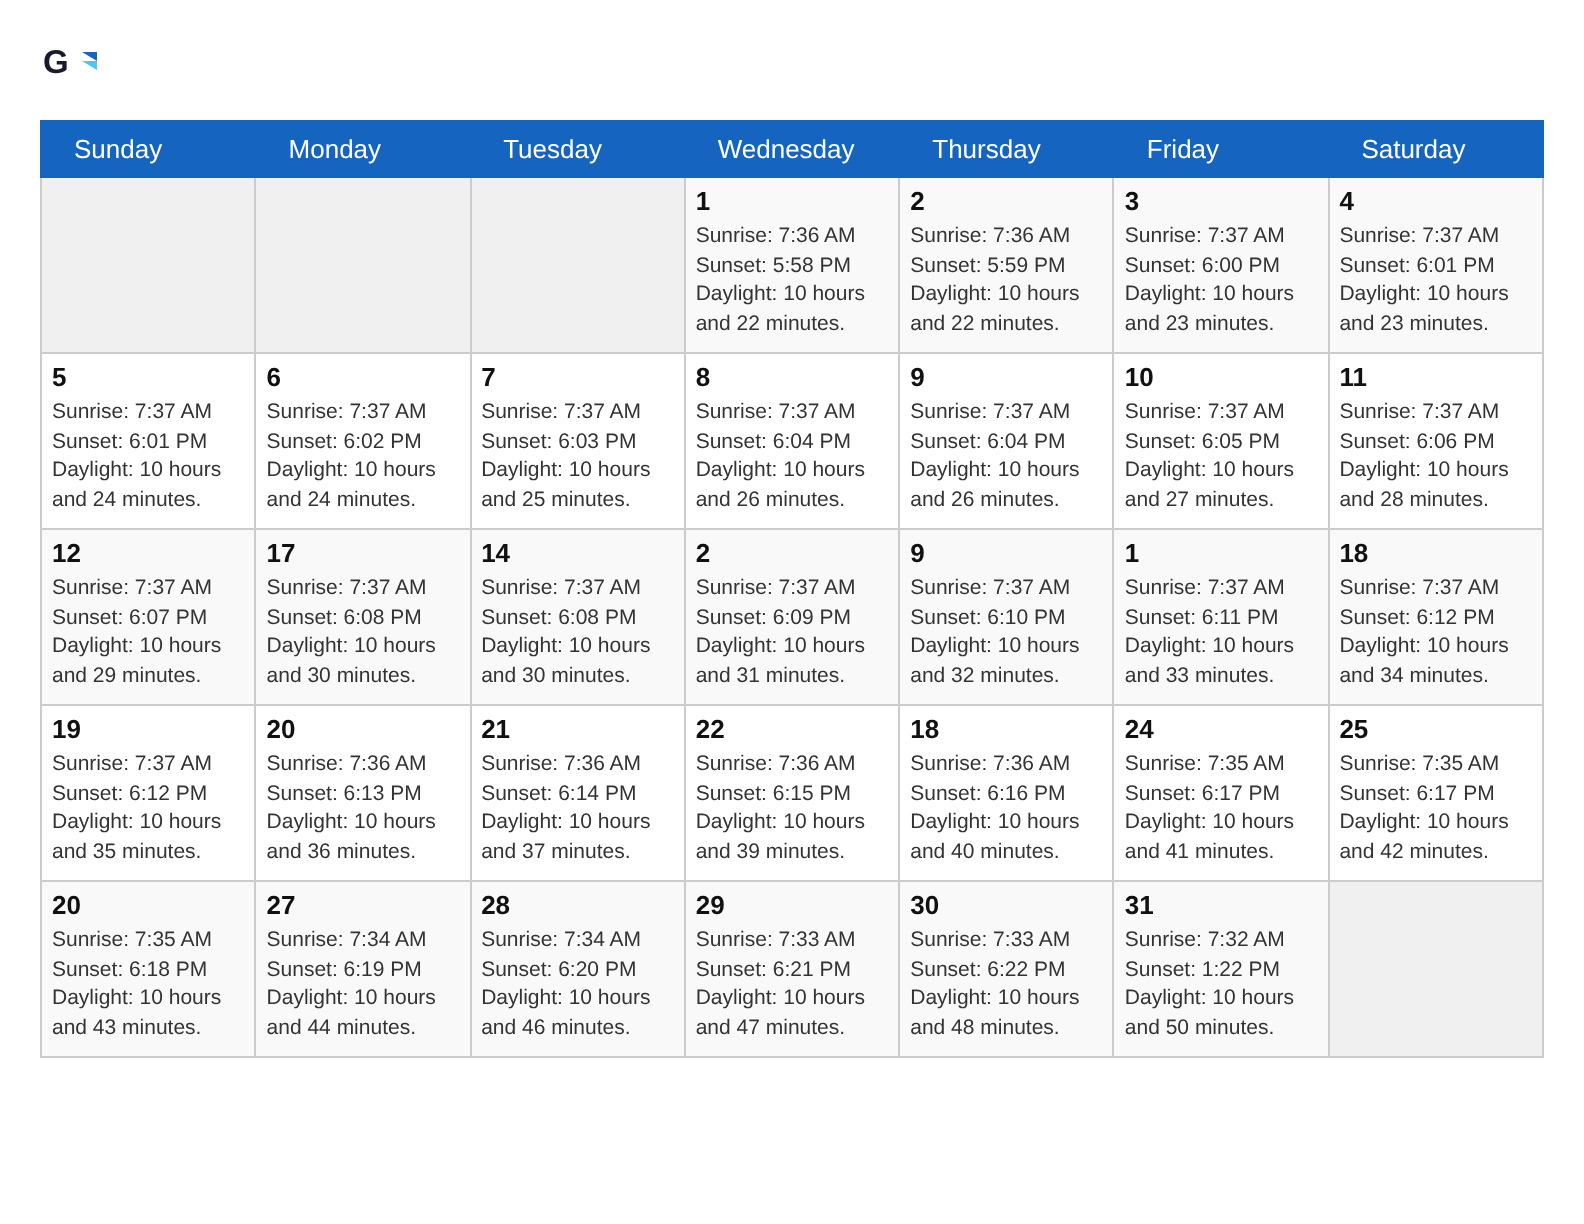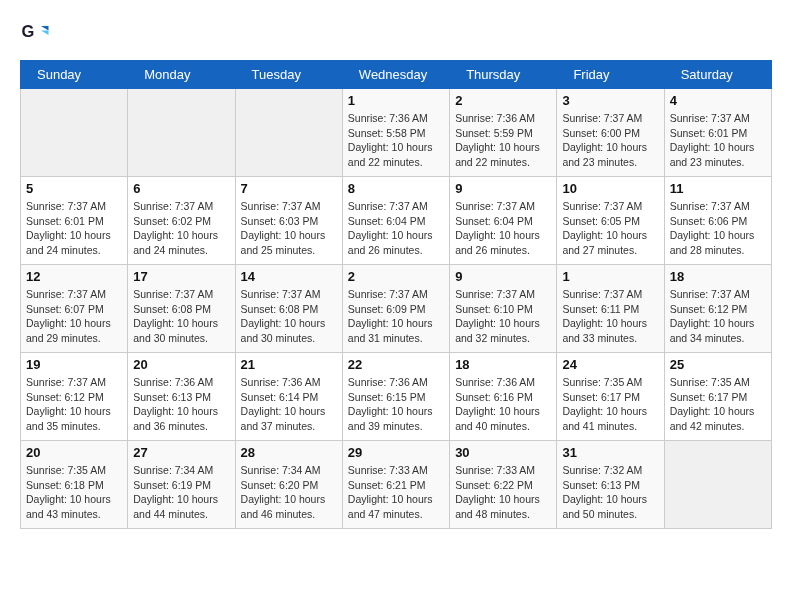--- a/index.html
+++ b/index.html
@@ -339,20 +339,20 @@
         <td>
           <div class="day-num">30</div>
           <div class="day-info" style="white-space: pre-line;">Sunrise: 7:33 AM
 Sunset: 6:22 PM
 Daylight: 10 hours
 and 48 minutes.</div>
         </td>
         <td>
           <div class="day-num">31</div>
           <div class="day-info" style="white-space: pre-line;">Sunrise: 7:32 AM
-Sunset: 6:13 PM
+Sunset: 1:22 PM
 Daylight: 10 hours
 and 50 minutes.</div>
         </td>
         <td class="empty-cell"></td>
       </tr>
     </tbody>
 </table>
 
 </body></html>

